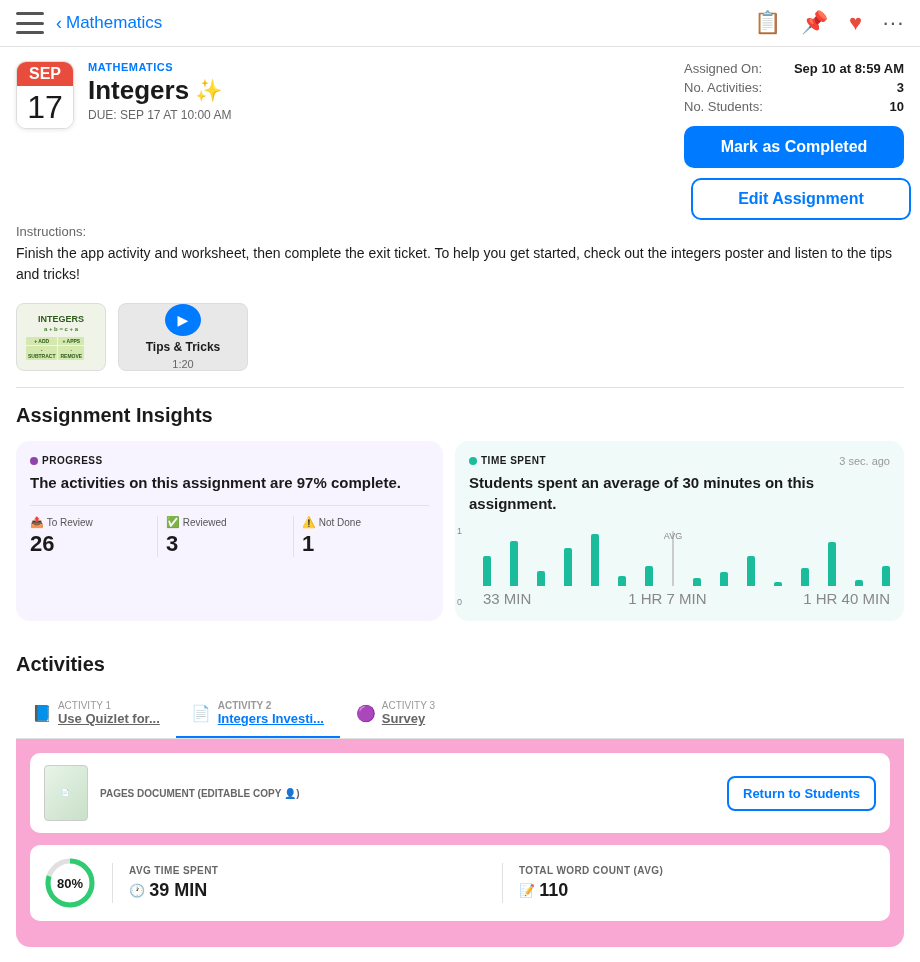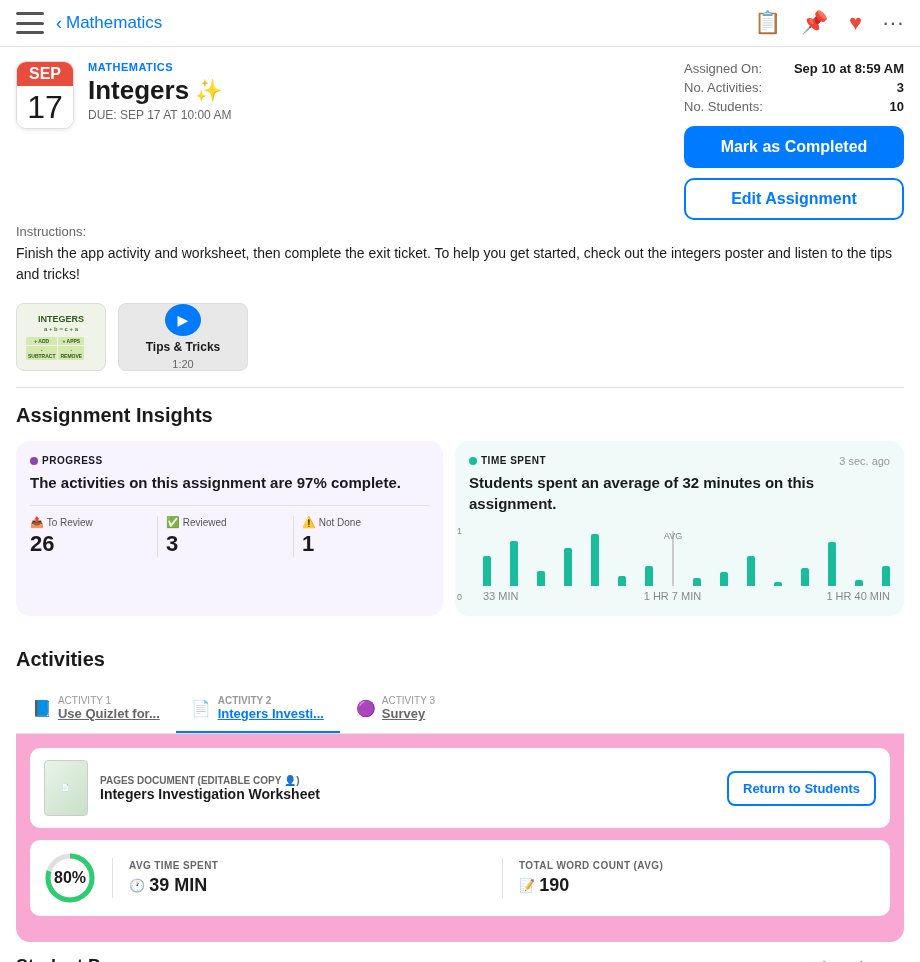--- a/index.html
+++ b/index.html
@@ -90,20 +90,21 @@
       padding: 12px 16px; font-size: 16px; font-weight: 600;
       cursor: pointer; text-align: center; width: 100%;
       margin-top: 8px;
     }
     .btn-secondary {
       background: #fff; color: #007AFF;
       border: 2px solid #007AFF; border-radius: 10px;
       padding: 10px 16px; font-size: 16px; font-weight: 600;
       cursor: pointer; text-align: center; width: 100%;
       margin-top: 6px;
+      margin-left: 7px;
     }
 
     
     .instructions-section { padding: 0 16px 10px 16px; }
     .instructions-label { color: #666; font-size: 13px; margin-bottom: 4px; }
     .instructions-text { font-size: 14px; line-height: 1.5; color: #1a1a1a; }
 
     
     .attachments {
       display: flex; gap: 12px;
@@ -194,21 +195,21 @@
     .bar-chart {
       display: flex; align-items: flex-end; gap: 19px;
       height: 60px; margin: 10px 0 4px 0; position: relative;
     }
     .bar {
       width: 8px; background: #1abc9c; border-radius: 2px 2px 0 0; min-height: 4px;
     }
     .bar.avg-line { background: #ccc; width: 2px; }
     .chart-labels {
       display: flex; justify-content: space-between;
-      font-size: 11px; color: #888;
+      font-size: 15px; color: #888;
     }
     .chart-y {
       position: absolute; left: -12px;
       display: flex; flex-direction: column; justify-content: space-between;
       height: 100%; font-size: 9px; color: #888;
     }
     .avg-label {
       font-size: 9px; color: #888; position: absolute; top: 0;
     }
 
@@ -262,21 +263,21 @@
       display: flex; align-items: center; gap: 0;
       background: #fff; border-radius: 10px; padding: 12px 14px;
       margin-bottom: 12px;
     }
     .circle-progress {
       width: 52px; height: 52px; position: relative; flex-shrink: 0;
     }
     .circle-progress svg { width: 52px; height: 52px; }
     .circle-label {
       position: absolute; top: 50%; left: 50%; transform: translate(-50%, -50%);
-      font-size: 16px; font-weight: 700; color: #1a1a1a;
+      font-size: 13px; font-weight: 700; color: #1a1a1a;
     }
     .metric-divider { width: 1px; height: 40px; background: #e0e0e0; margin: 0 16px; }
     .metric-item { flex: 1; }
     .metric-label {
       font-size: 10px; font-weight: 700; text-transform: uppercase;
       letter-spacing: 0.4px; color: #666; margin-bottom: 4px;
     }
     .metric-value { font-size: 18px; font-weight: 700; display: flex; align-items: center; gap: 4px; }
     .metric-icon { font-size: 13px; color: #555; }
 
@@ -408,21 +409,21 @@
     </div>
 
     <div class="insight-card time">
       <div class="time-header">
         <div class="card-badge">
           <span class="badge-dot teal"></span>
           <span>TIME SPENT</span>
         </div>
         <div class="time-ago">3 sec. ago</div>
       </div>
-      <div class="card-title-text">Students spent an average of 32 minutes on this assignment.</div>
+      <div class="card-title-text">Students spent an average of 30 minutes on this assignment.</div>
 
       <div style="position:relative; padding-left:14px;">
         <div class="chart-y">
           <span>1</span>
           <span>0</span>
         </div>
         <div class="bar-chart">
 
           <div class="bar" style="height:30px;"></div>
           <div class="bar" style="height:45px;"></div>
@@ -482,21 +483,20 @@
   </div>
 
   <div class="activity-content">
 
     <div class="doc-row">
       <div class="doc-thumb">
         <span style="font-size:7px;color:#666;text-align:center;">📄</span>
       </div>
       <div class="doc-info">
         <div class="doc-type">PAGES DOCUMENT (EDITABLE COPY 👤)</div>
-        <div class="doc-name">Integers Investigation Worksheet</div>
       </div>
       <button class="doc-action-btn">Return to Students</button>
     </div>
 
     <div class="metrics-row">
 
       <div class="circle-progress">
         <svg viewBox="0 0 52 52">
           <circle cx="26" cy="26" r="22" fill="none" stroke="#e0e0e0" stroke-width="5"></circle>
           <circle cx="26" cy="26" r="22" fill="none" stroke="#2ecc71" stroke-width="5" stroke-dasharray="110 138" stroke-dashoffset="0" transform="rotate(-90 26 26)"></circle>
@@ -513,21 +513,21 @@
           <span>39 MIN</span>
         </div>
       </div>
 
       <div class="metric-divider"></div>
 
       <div class="metric-item">
         <div class="metric-label">TOTAL WORD COUNT (AVG)</div>
         <div class="metric-value">
           <span class="metric-icon">📝</span>
-          <span>190</span>
+          <span>110</span>
         </div>
       </div>
     </div>
   </div>
 </div>
 
 <div class="student-progress-section">
   <div class="sp-header">
     <div class="sp-title">Student Progress</div>
     <div class="sp-link">Total Word Count</div>

